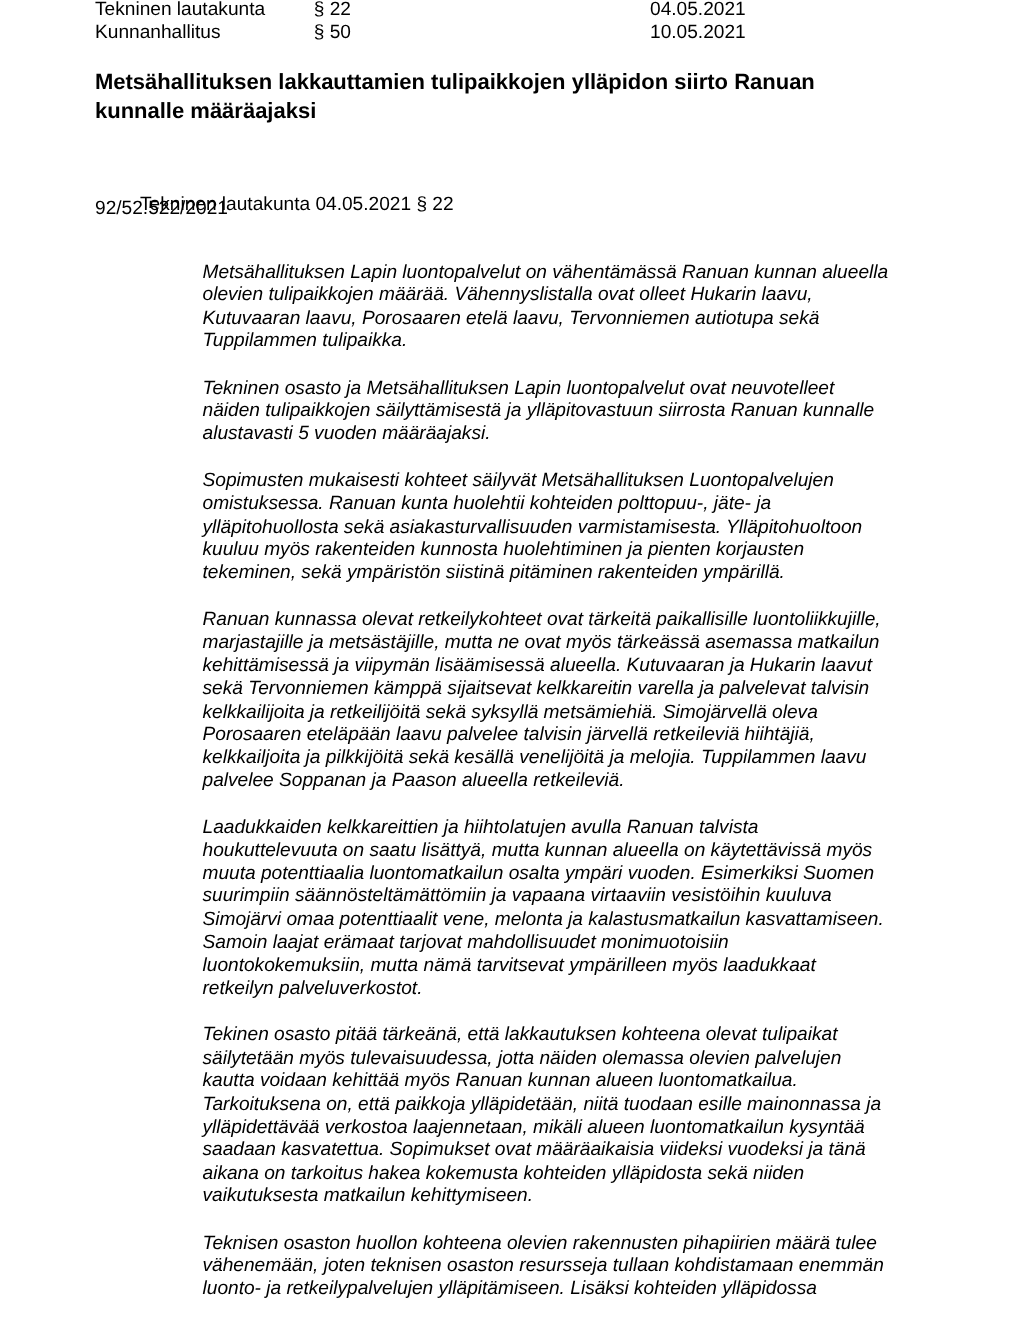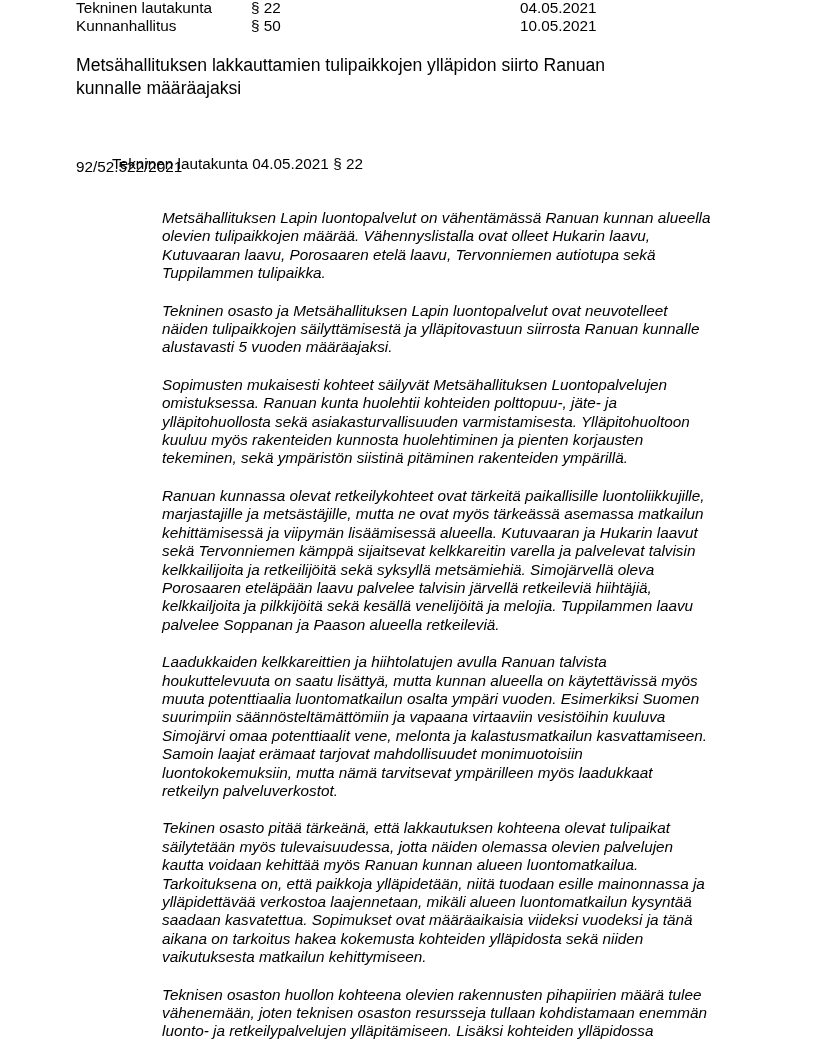--- a/index.html
+++ b/index.html
@@ -28,21 +28,21 @@
     .meta-row .c2 { left: 175px; }
     .meta-row .c3 { left: 444px; }
     #meta-row-0 { top: -1px; }
     #meta-row-1 { top: 17px; }
 
     .title {
       position: absolute;
       left: 76px;
       top: 54px;
       width: 660px;
-      font-weight: normal;
+      font-weight: bold;
       font-size: 17.6px;
       line-height: 23px;
     }
     .title .ln { display: block; white-space: nowrap; }
 
     .docnum {
       position: absolute;
       left: 76px;
       top: 118px;
       line-height: 18px;

